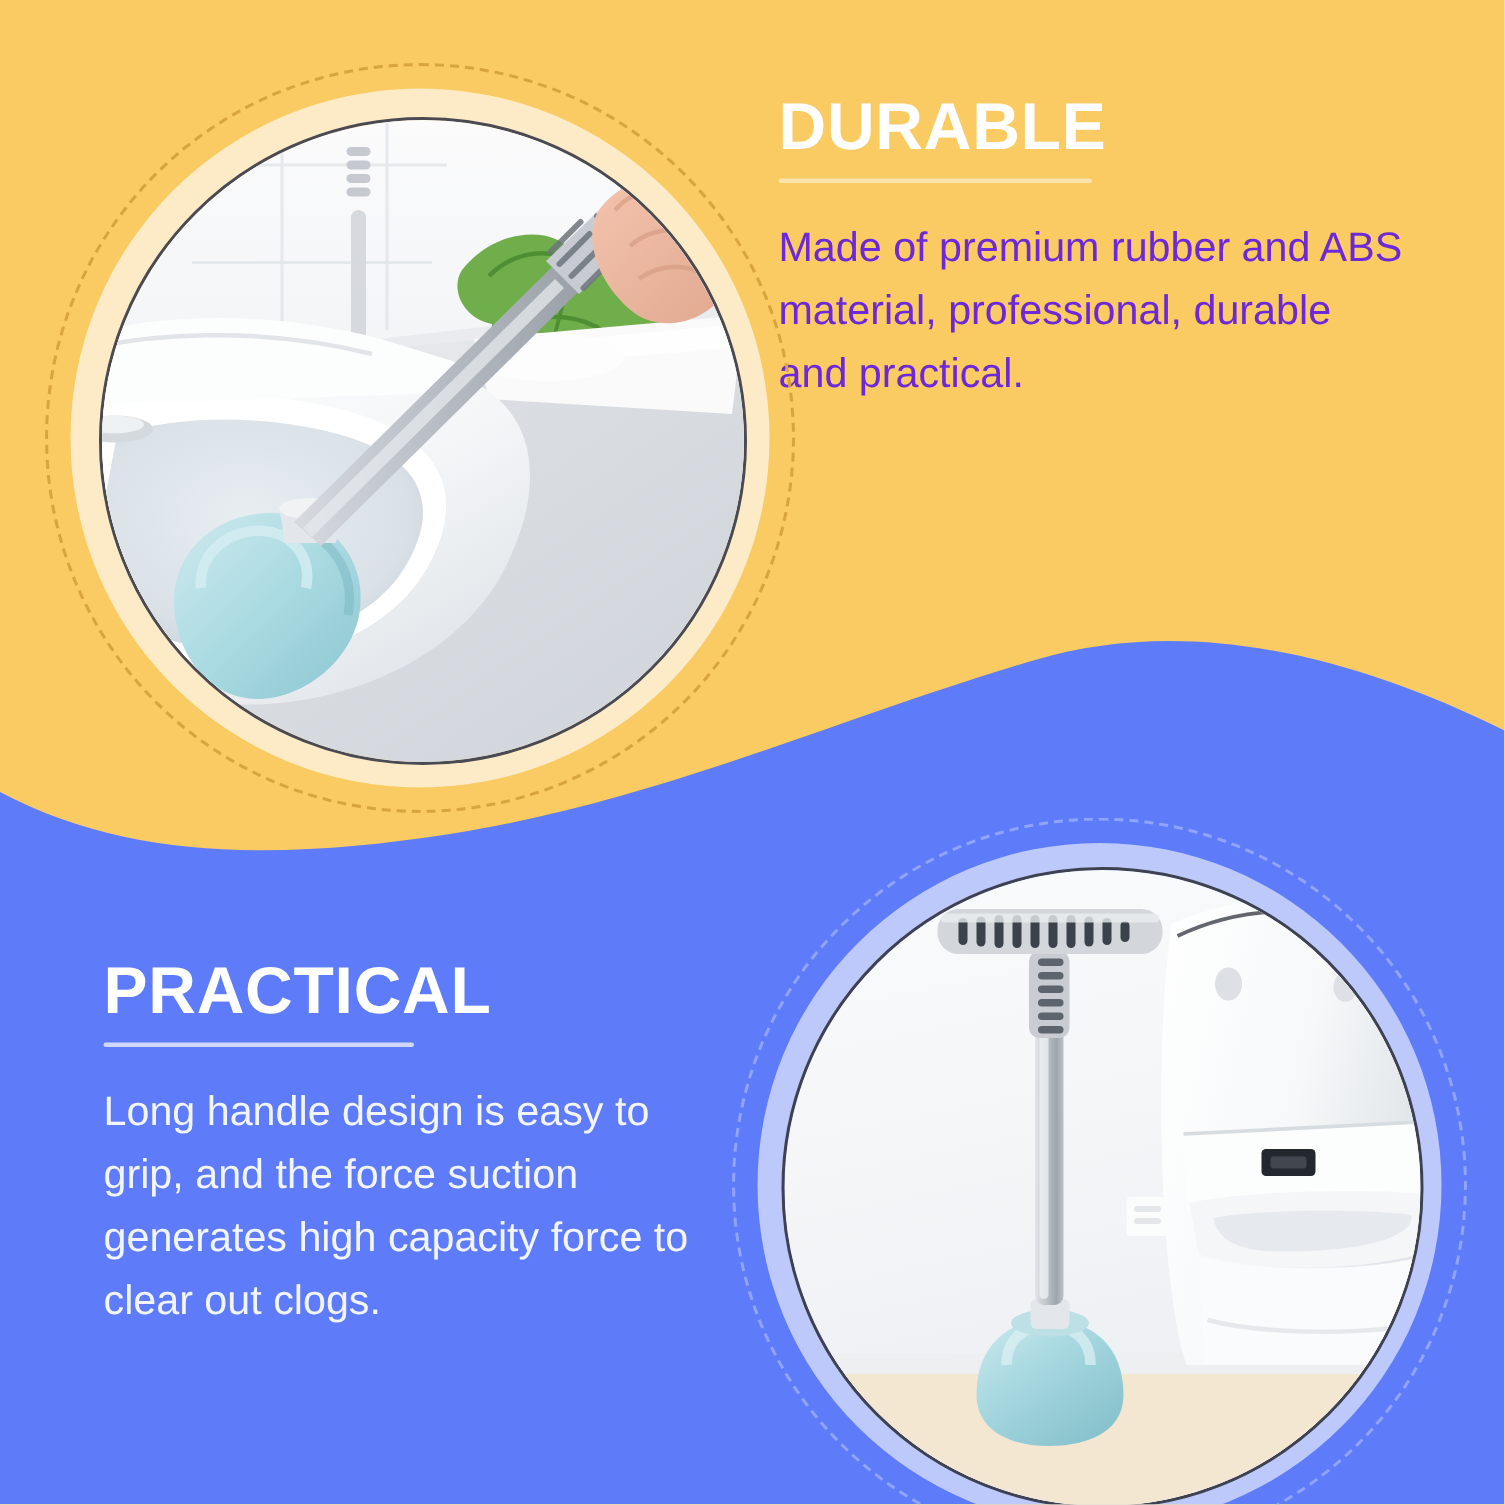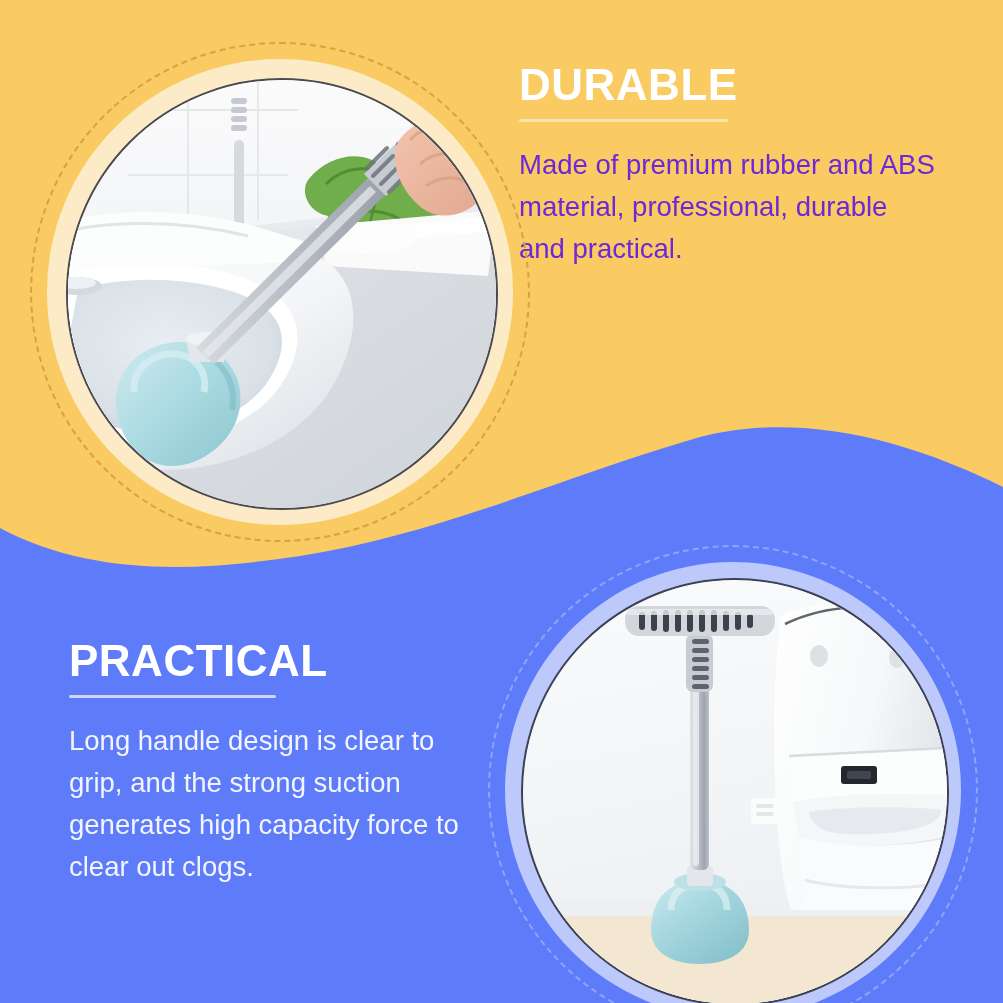--- a/index.html
+++ b/index.html
@@ -148,21 +148,21 @@
 
   <div class="text-block block-durable">
     <h2 class="headline">DURABLE</h2>
     <div class="rule rule-durable"></div>
     <p class="body-copy on-yellow">Made of premium rubber and ABS material, professional, durable and practical.</p>
   </div>
 
   <div class="text-block block-practical">
     <h2 class="headline">PRACTICAL</h2>
     <div class="rule rule-practical"></div>
-    <p class="body-copy on-blue">Long handle design is clear to grip, and the strong suction generates high capacity force to clear out clogs.</p>
+    <p class="body-copy on-blue">Long handle design is easy to grip, and the force suction generates high capacity force to clear out clogs.</p>
   </div>
 
   <div class="ring-dash tl-ring-dash"></div>
   <div class="ring-band tl-ring-band"></div>
   <div class="photo-circle tl-photo">
     <svg class="photo-svg" viewBox="0 0 428 428" aria-hidden="true">
       <defs>
         <linearGradient id="tlWall" x1="0" y1="0" x2="0" y2="1">
           <stop offset="0" stop-color="#FBFBFC"></stop>
           <stop offset="1" stop-color="#EEF0F2"></stop>

